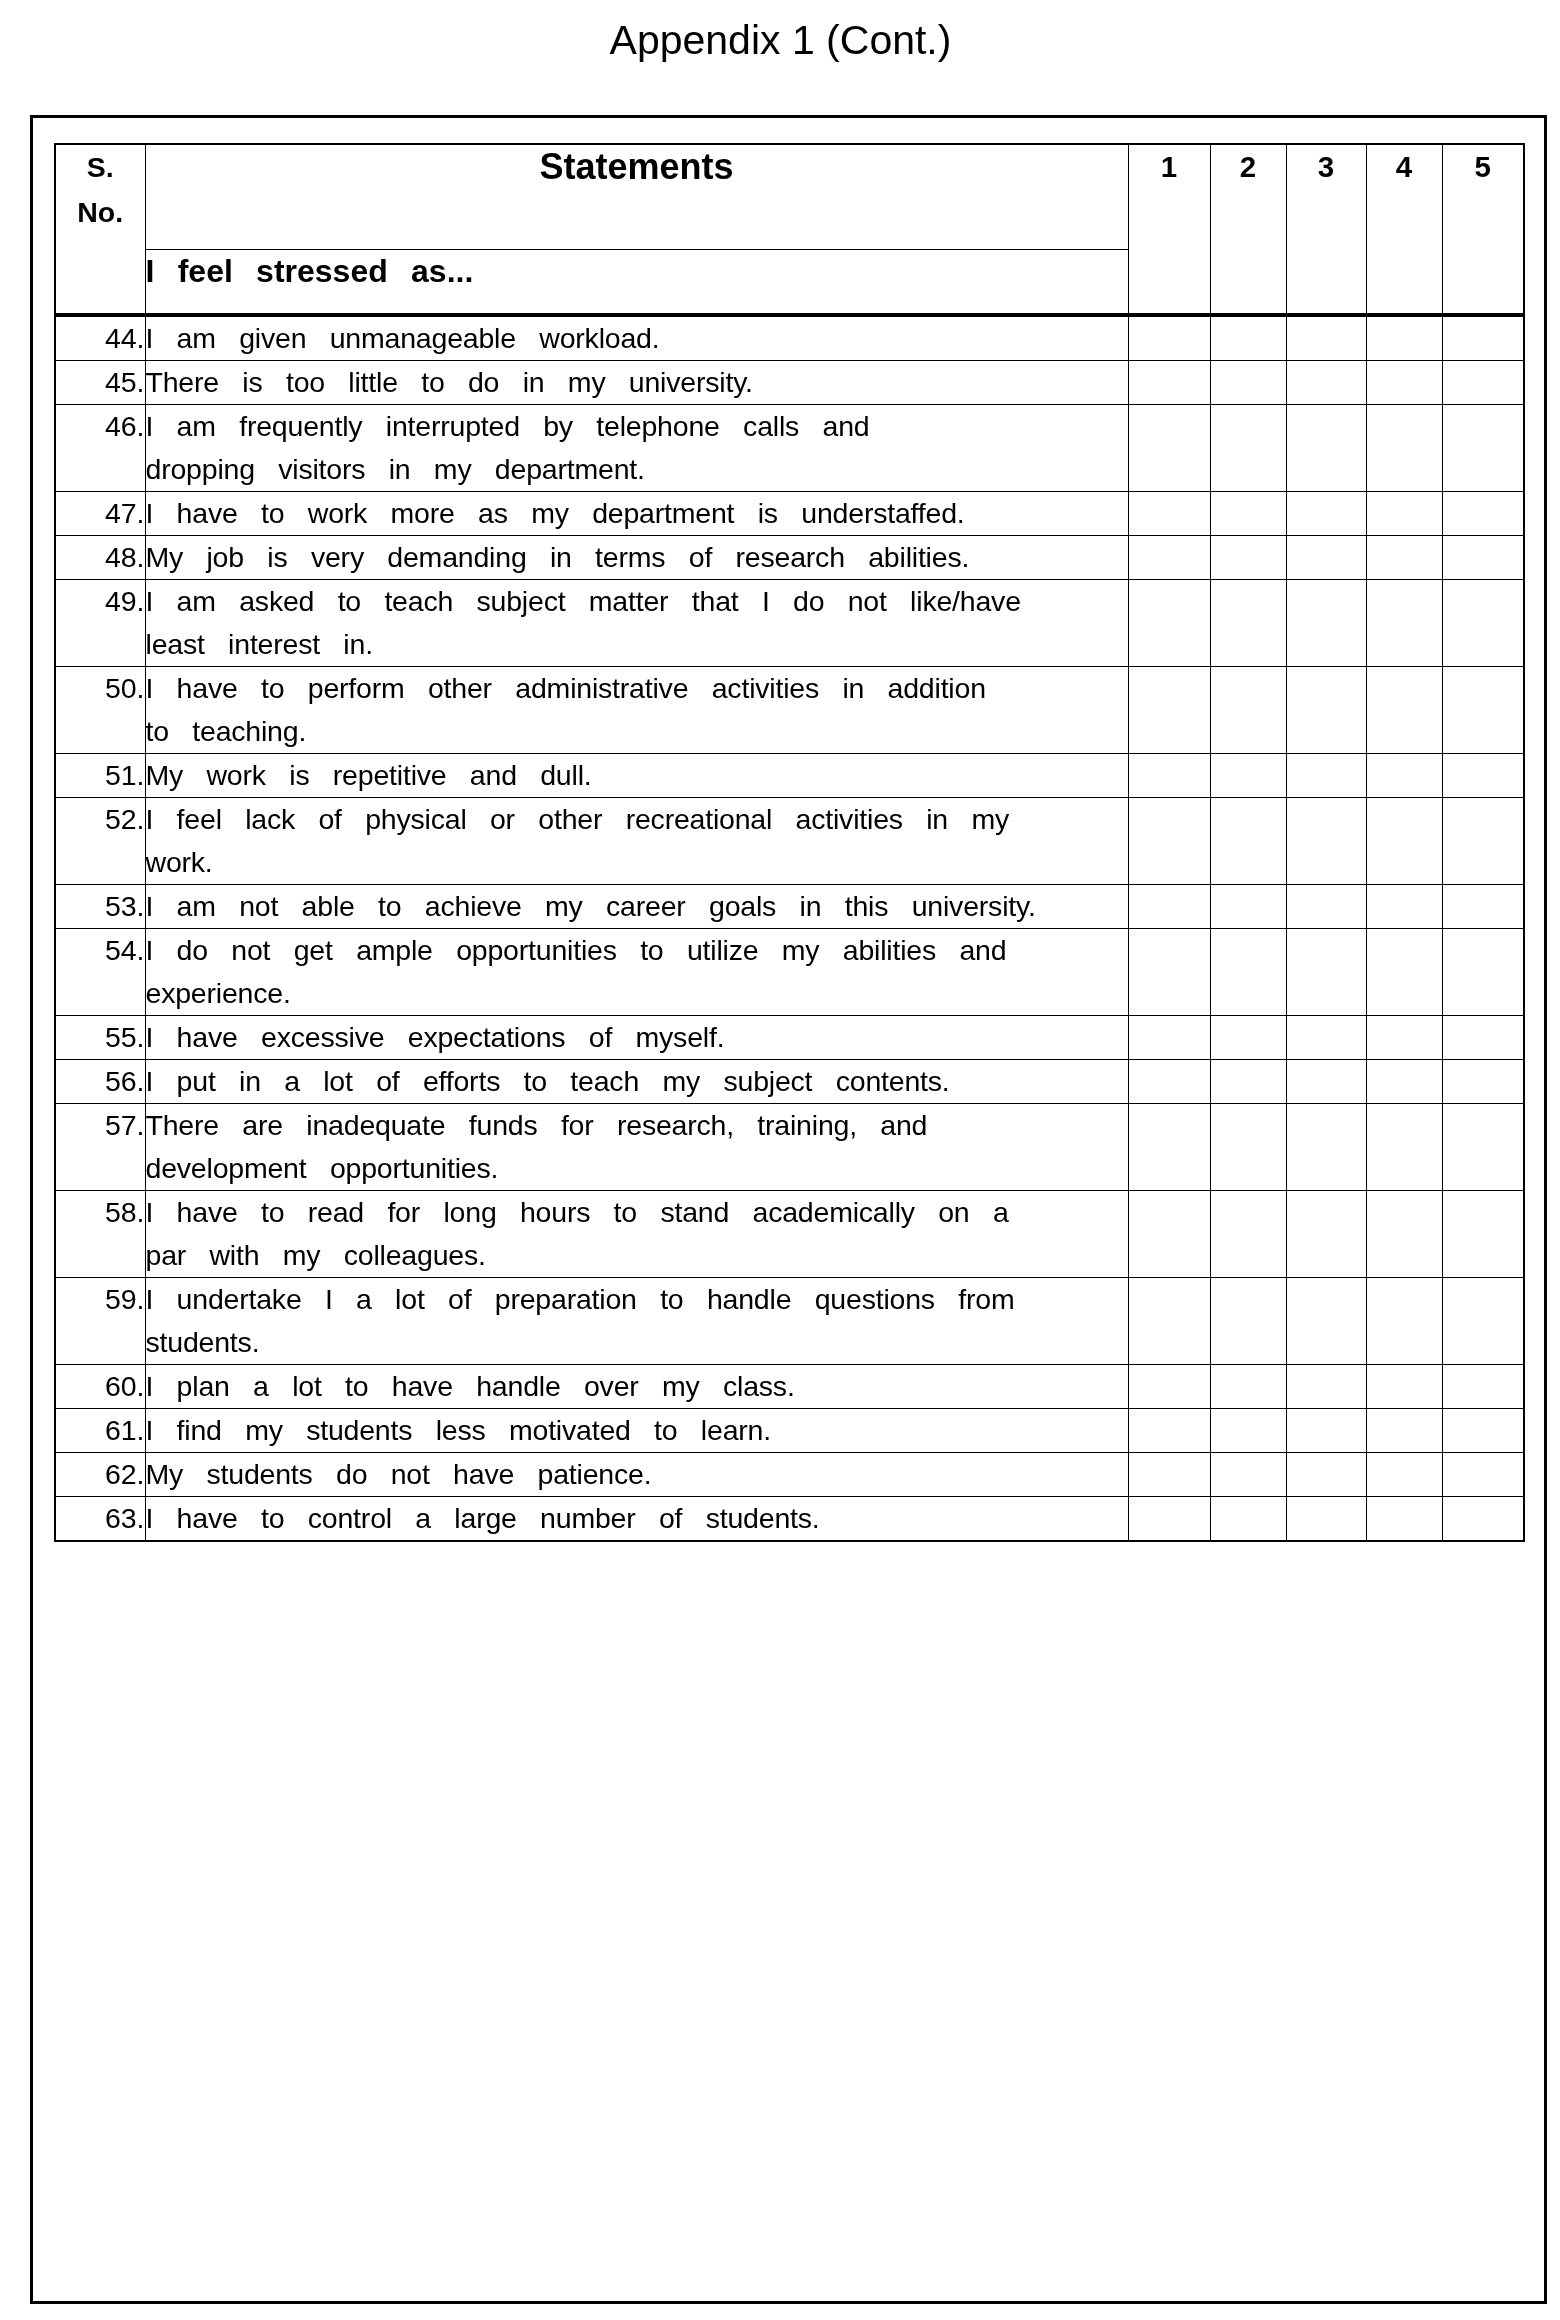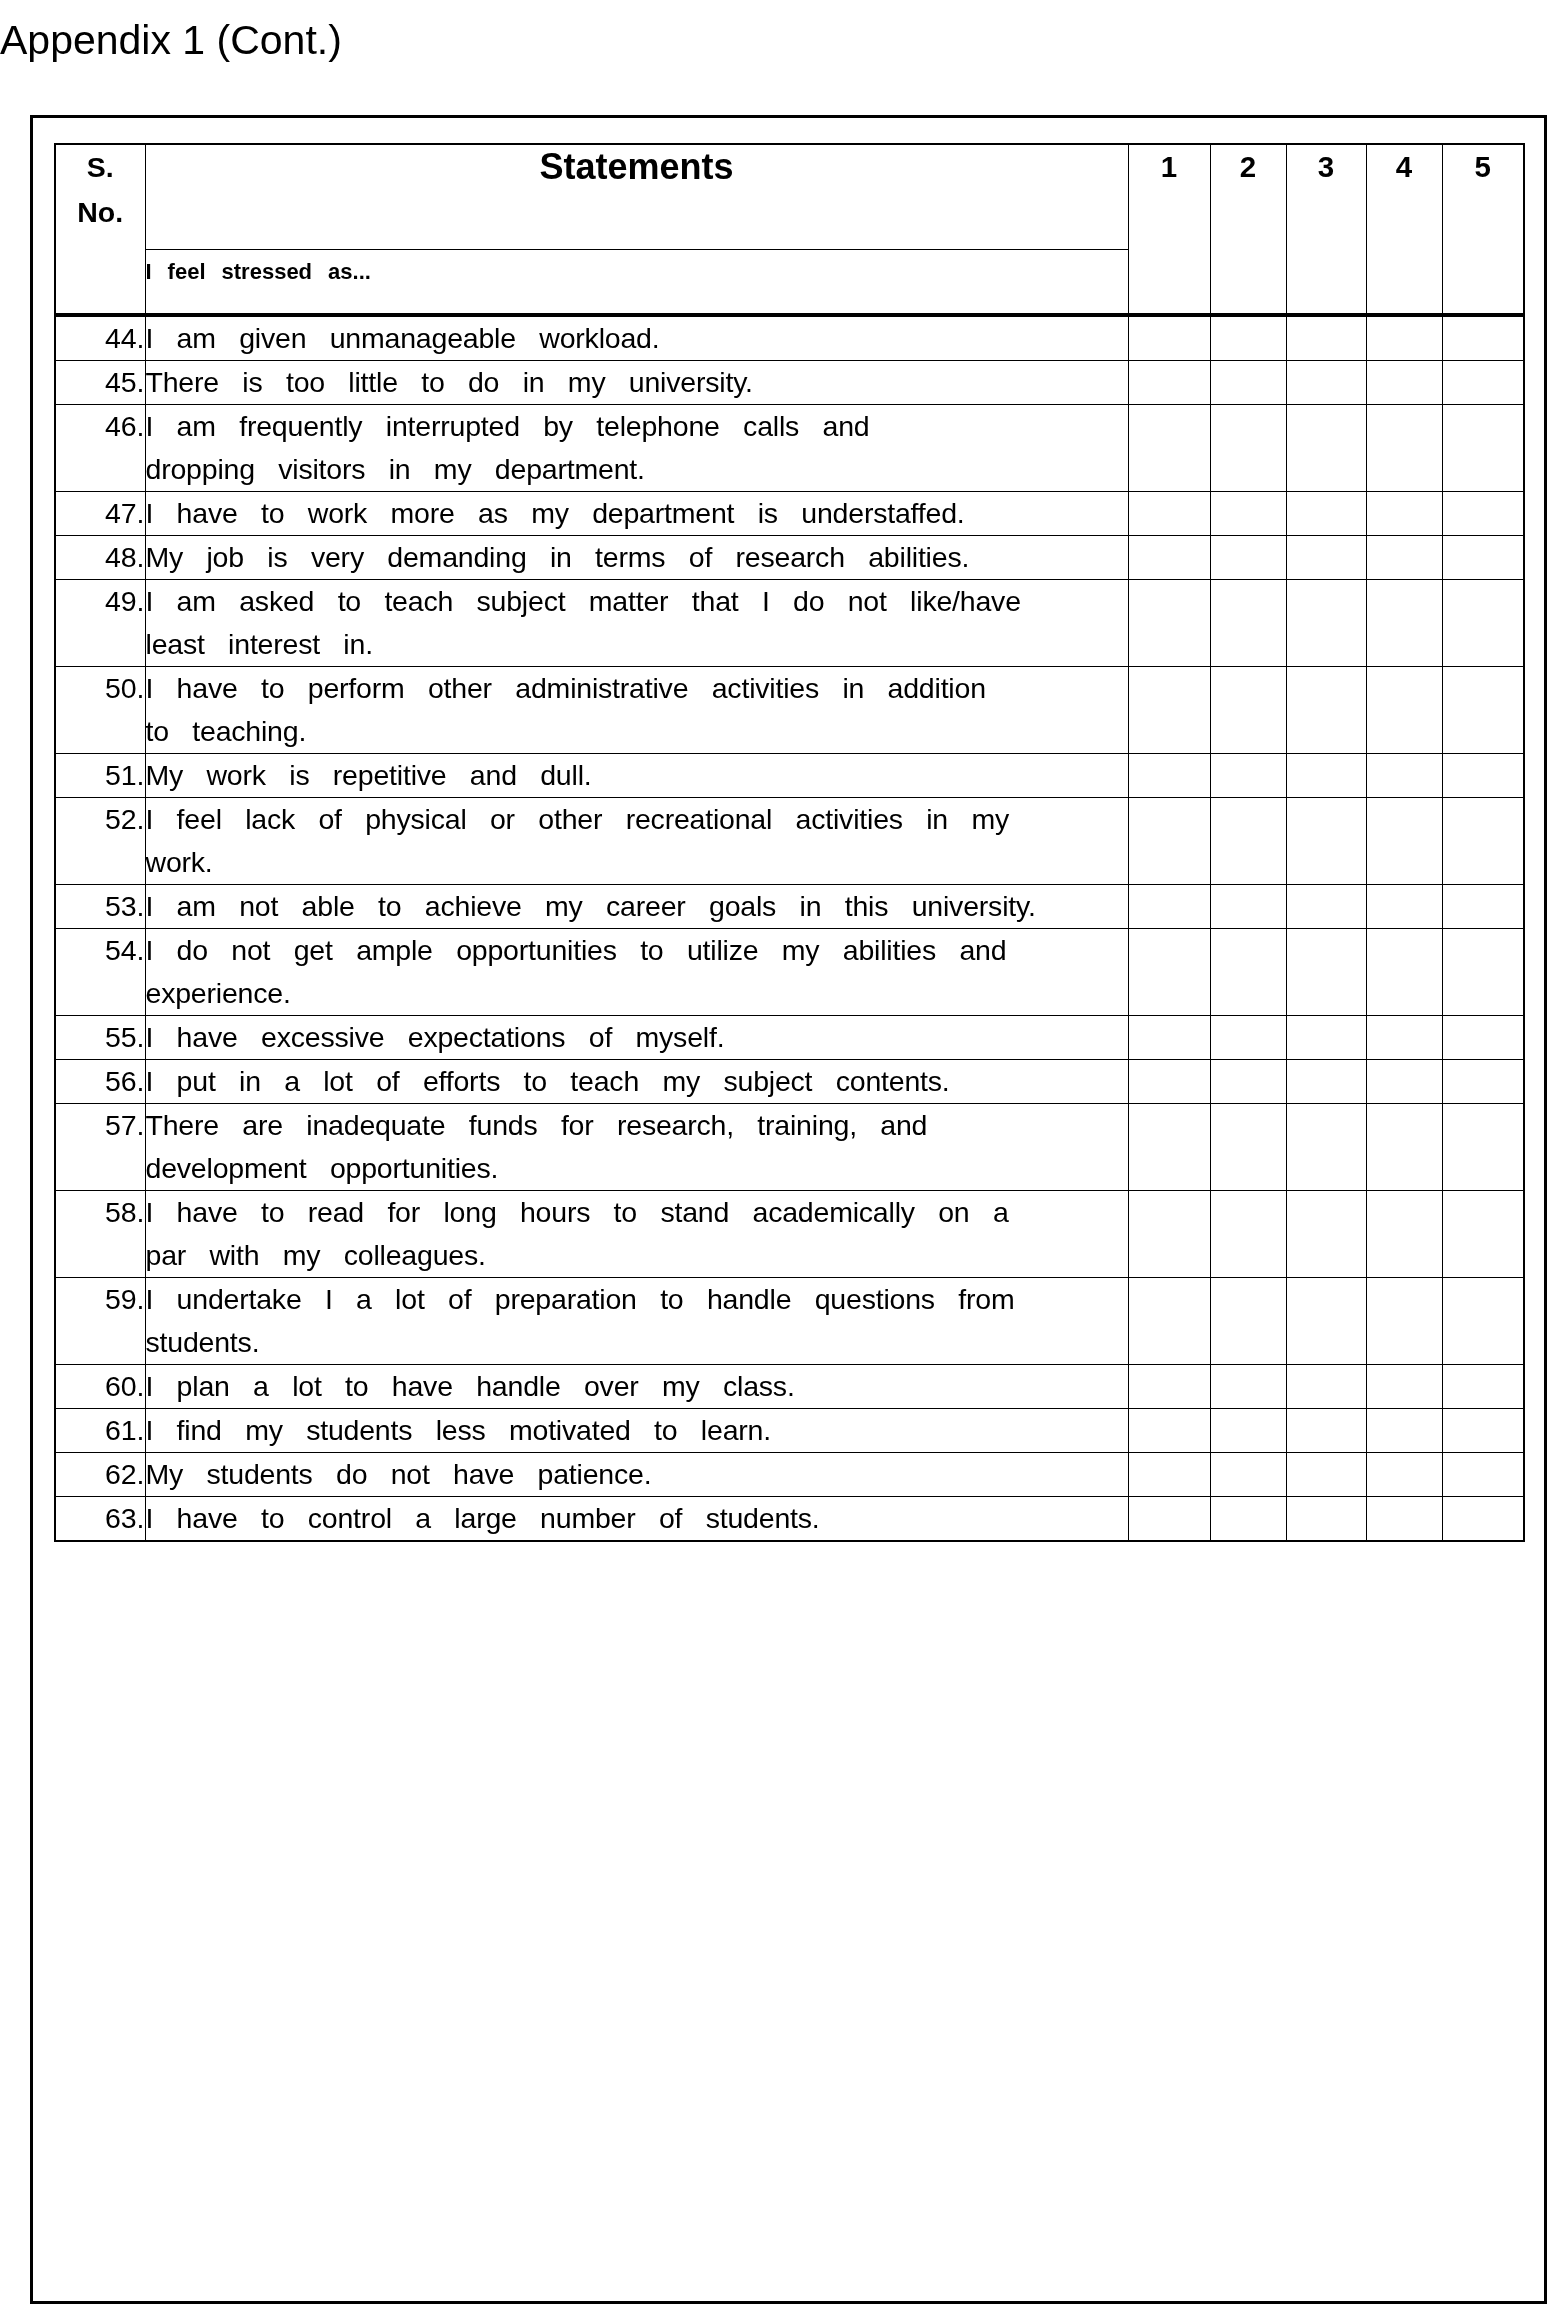--- a/index.html
+++ b/index.html
@@ -7,21 +7,21 @@
     background: #ffffff;
     width: 1561px; height: 2321px;
     font-family: "Liberation Sans", sans-serif;
     color: #000;
     position: relative;
   }
   .page-title {
     position: absolute;
     top: 17px; left: 0;
     width: 1561px;
-    text-align: left;
+    text-align: center;
     font-size: 41px;
     font-weight: 400;
     letter-spacing: 0px;
   }
   .outer-frame {
     position: absolute;
     left: 30px; top: 115px;
     width: 1517px; height: 2189px;
     border: 3.8px solid #000;
     box-sizing: border-box;
@@ -68,21 +68,21 @@
   }
   th.h-scale {
     font-size: 29.5px;
     font-weight: bold;
     text-align: center;
     padding-top: 27px;
     line-height: 43px;
   }
   th.h-sub {
     height: 66px;
-    font-size: 22px;
+    font-size: 32px;
     font-weight: bold;
     text-align: left;
     padding: 11.4px 23px 0 19px;
     line-height: 43px;
     word-spacing: 0.45em;
     margin-top: 26px;
   }
   .thick-bottom { border-bottom: 4.8px solid #000 !important; }
   
   td.cell-no {

